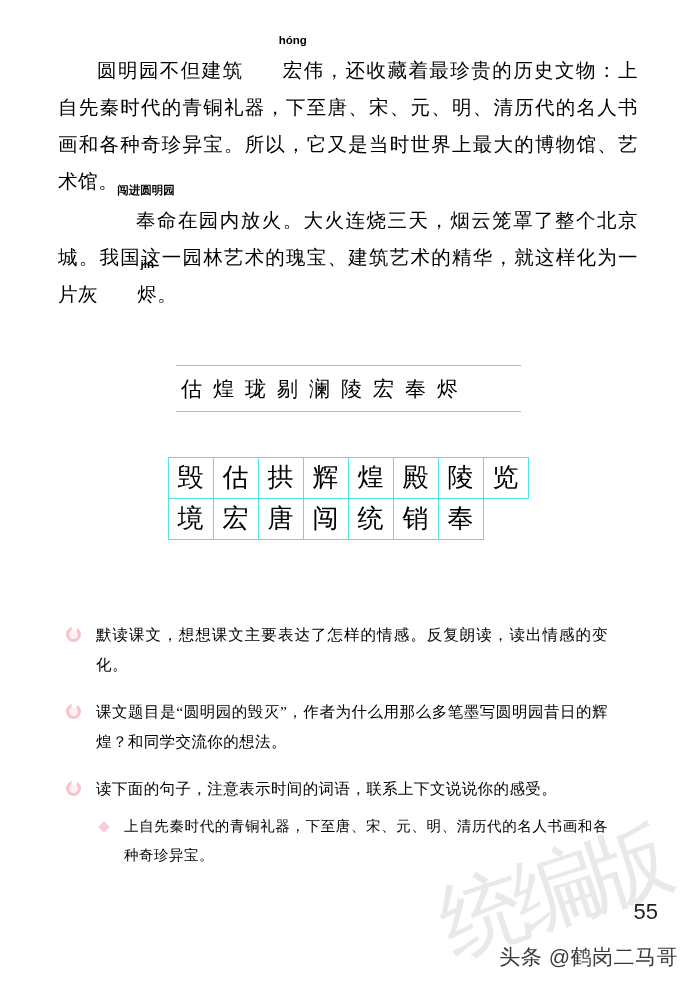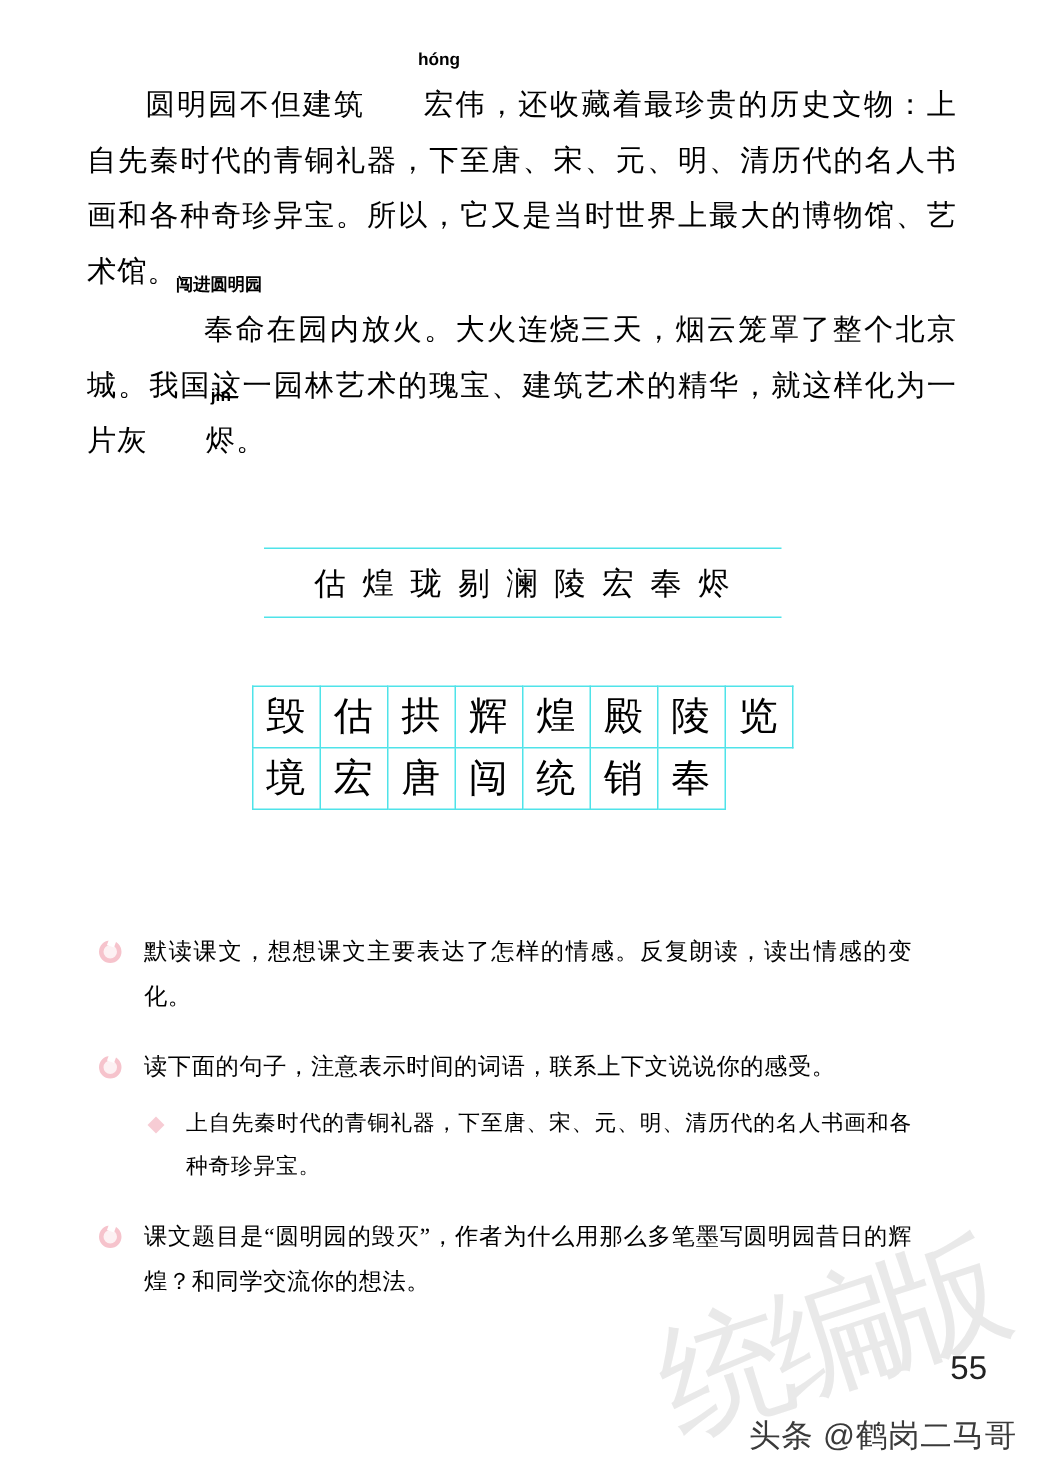--- a/index.html
+++ b/index.html
@@ -67,21 +67,20 @@
     font-weight: 700;
   }
 
   
   .char-strip {
     margin: 52px auto 0 auto;
     width: 345px;
     border-top: 1.6px solid #4fe3e9;
     border-bottom: 1.6px solid #4fe3e9;
     padding: 10px 0 9px 0;
-    text-align: center;
     box-sizing: border-box;
   }
   .char-strip .ch {
     display: inline-block;
     font-size: 21px;
     line-height: 26px;
     margin: 0 5.5px;
     font-family: "Liberation Serif", serif;
   }
 
@@ -214,20 +213,20 @@
           <td>统</td>
           <td>销</td>
           <td>奉</td>
           <td class="empty"></td>
         </tr>
       </tbody>
   </table>
 
   <div class="exercises" id="exercise-list">
       <div class="ex-item"><span class="ex-bullet"></span><span>默读课文，想想课文主要表达了怎样的情感。反复朗读，读出情感的变化。</span></div>
+      <div class="ex-item"><span class="ex-bullet"></span><span>课文题目是“圆明园的毁灭”，作者为什么用那么多笔墨写圆明园昔日的辉煌？和同学交流你的想法。</span></div>
       <div class="ex-item"><span class="ex-bullet"></span><span>读下面的句子，注意表示时间的词语，联系上下文说说你的感受。</span><div class="sub-item"><span class="sub-bullet"></span><span>上自先秦时代的青铜礼器，下至唐、宋、元、明、清历代的名人书画和各种奇珍异宝。</span></div></div>
-      <div class="ex-item"><span class="ex-bullet"></span><span>课文题目是“圆明园的毁灭”，作者为什么用那么多笔墨写圆明园昔日的辉煌？和同学交流你的想法。</span></div>
     </div>
 
 </div>
 
 <div class="page-number">55</div>
 <div class="credit">头条 @鹤岗二马哥</div>
 
 </body></html>

